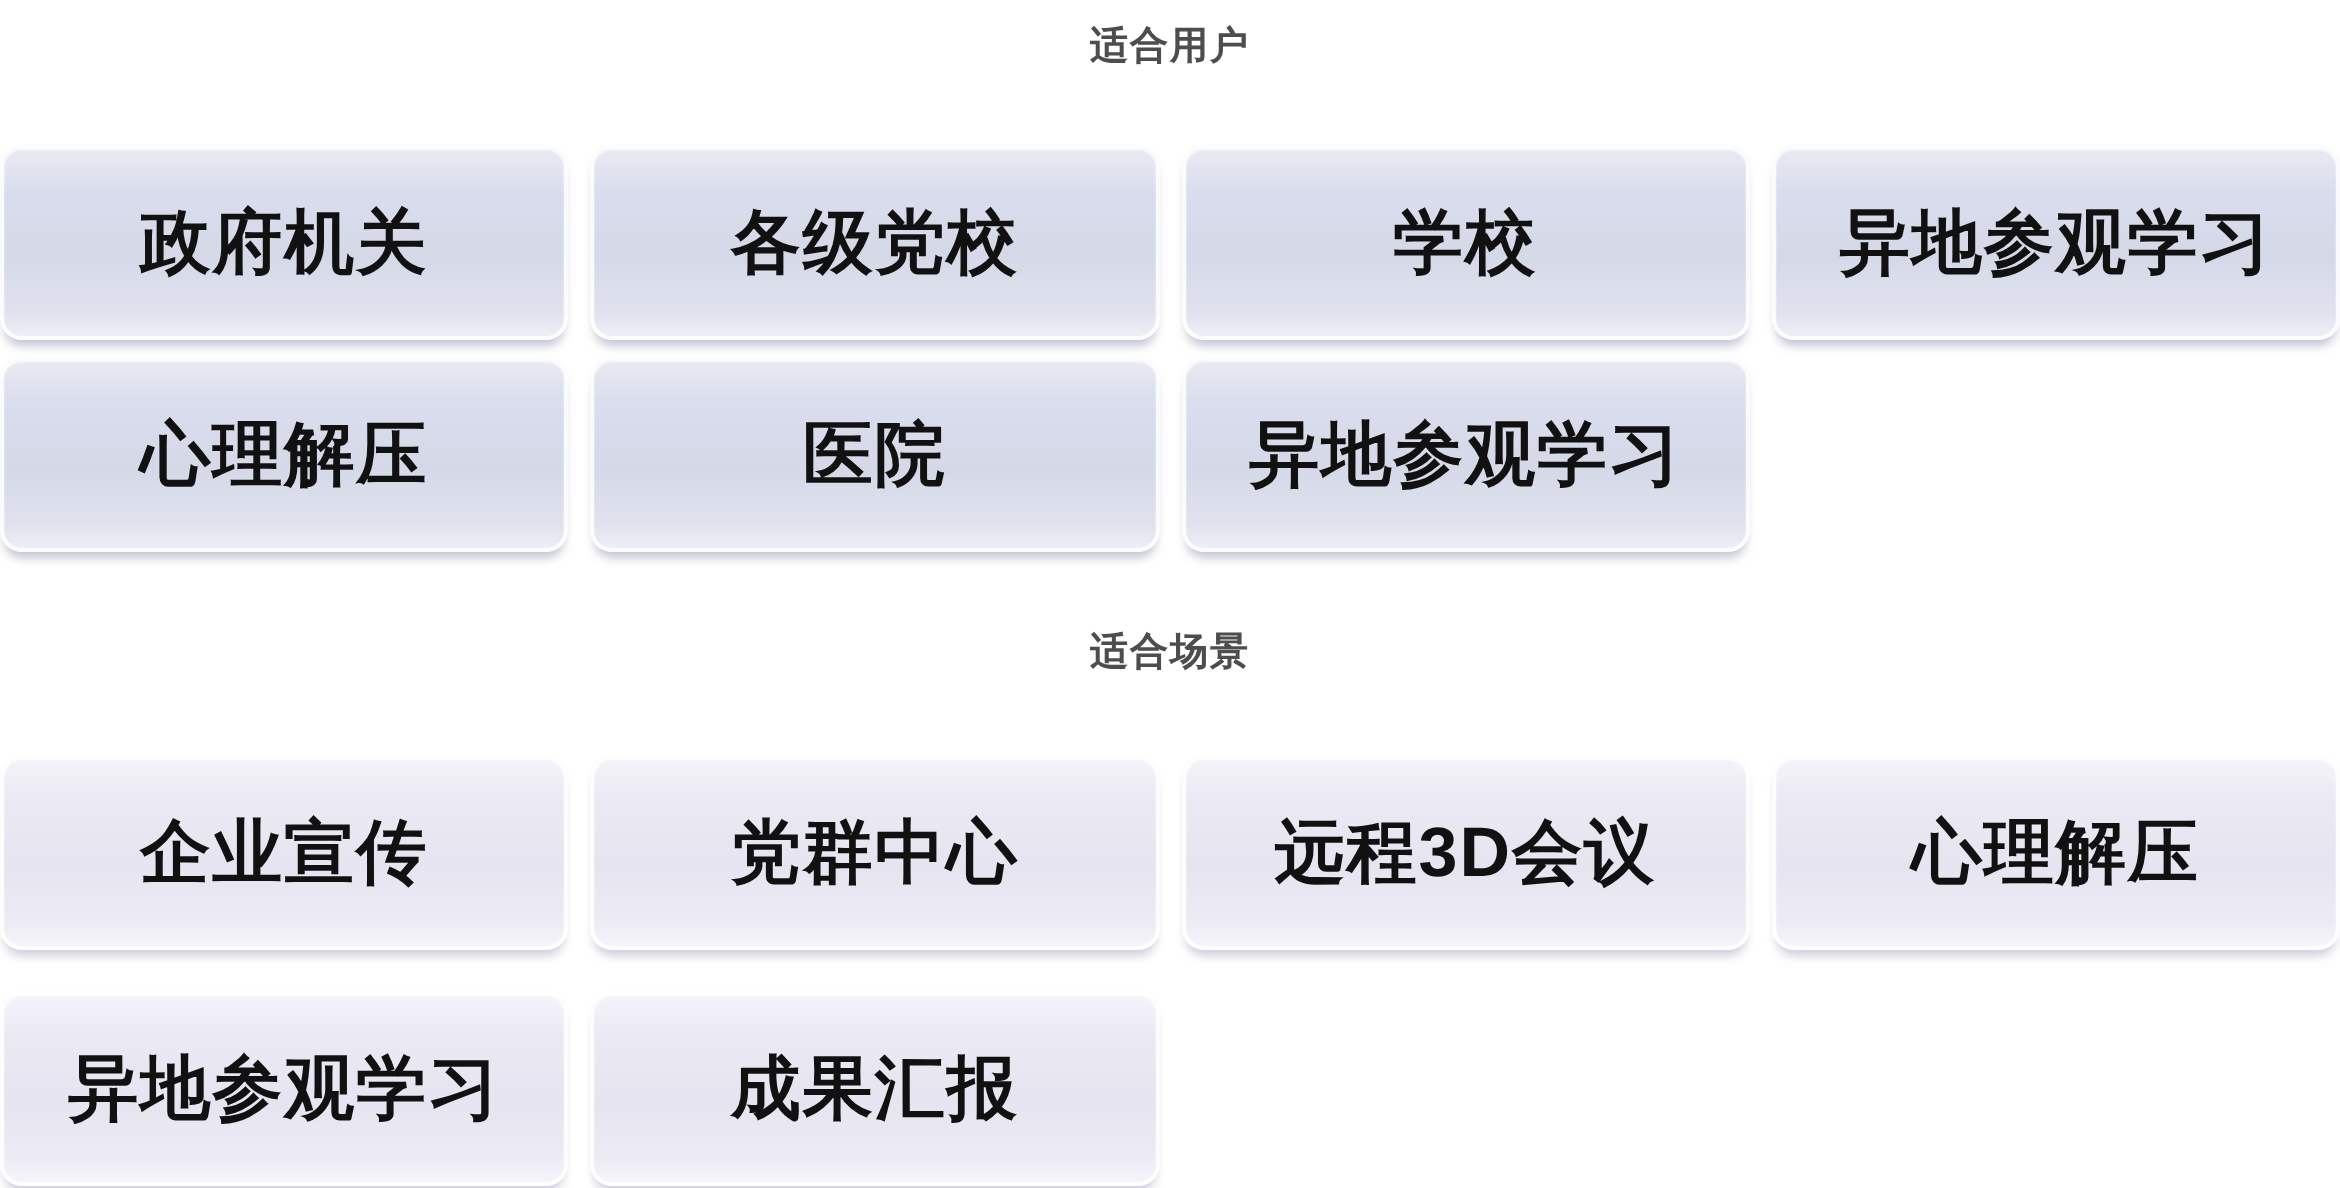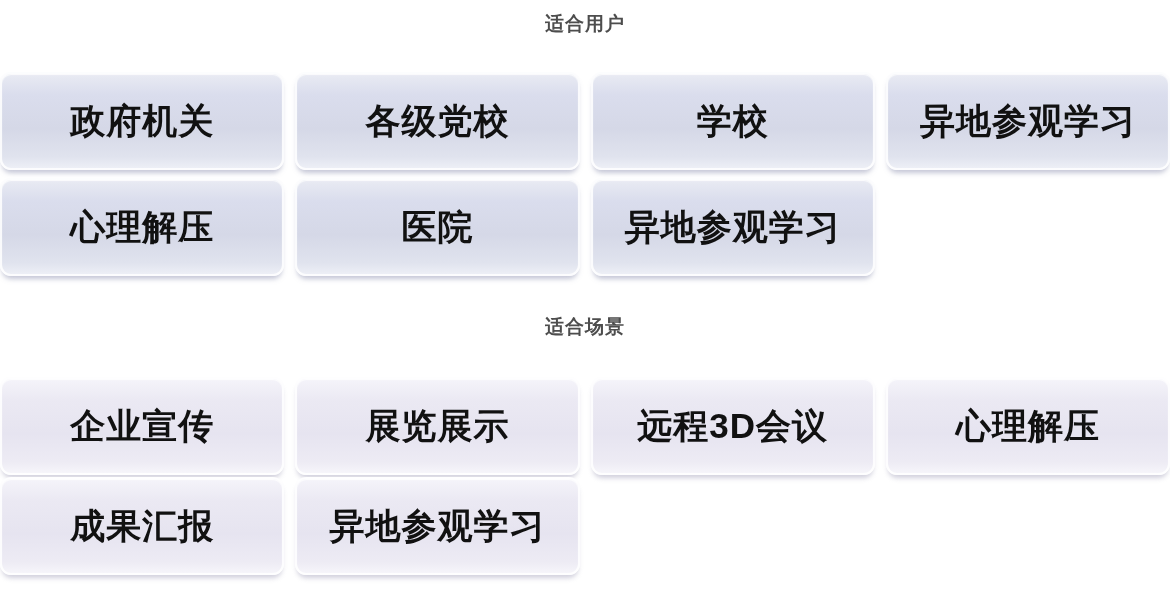--- a/index.html
+++ b/index.html
@@ -24,21 +24,21 @@
     letter-spacing: 1px;
   }
   .sec-title.t1 { padding-top: 9px; }
   .sec-title.t2 { padding-top: 36px; }
   .grid {
     display: grid;
     grid-template-columns: repeat(4, 1fr);
     column-gap: 11px;
   }
   .grid.g1 { margin-top: 33px; row-gap: 8px; }
-  .grid.g2 { margin-top: 35px; row-gap: 2px; }
+  .grid.g2 { margin-top: 35px; row-gap: 20px; }
   .tile {
     height: 98px;
     box-sizing: border-box;
     border-radius: 11px;
     display: flex;
     align-items: center;
     justify-content: center;
     font-size: 35px;
     font-weight: 700;
     letter-spacing: 1px;
@@ -76,20 +76,20 @@
     <div class="tile u">异地参观学习</div>
     <div class="tile u">心理解压</div>
     <div class="tile u">医院</div>
     <div class="tile u">异地参观学习</div>
   </div>
 
   <h2 class="sec-title t2">适合场景</h2>
 
   <div class="grid g2">
     <div class="tile s">企业宣传</div>
-    <div class="tile s">展览展示</div>
+    <div class="tile s">党群中心</div>
     <div class="tile s">远程3D会议</div>
     <div class="tile s">心理解压</div>
+    <div class="tile s">异地参观学习</div>
     <div class="tile s">成果汇报</div>
-    <div class="tile s">异地参观学习</div>
   </div>
 
 </div>
 
 </body></html>

